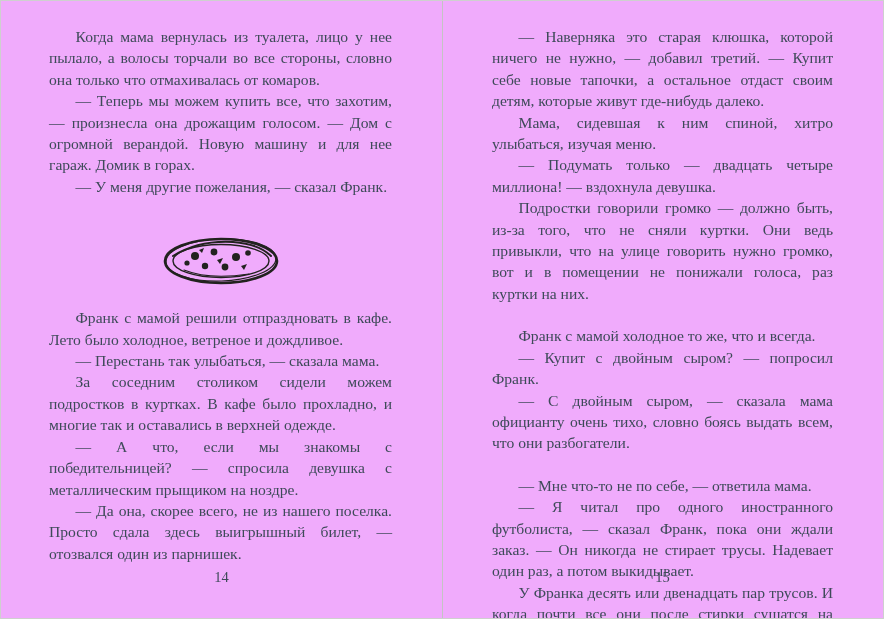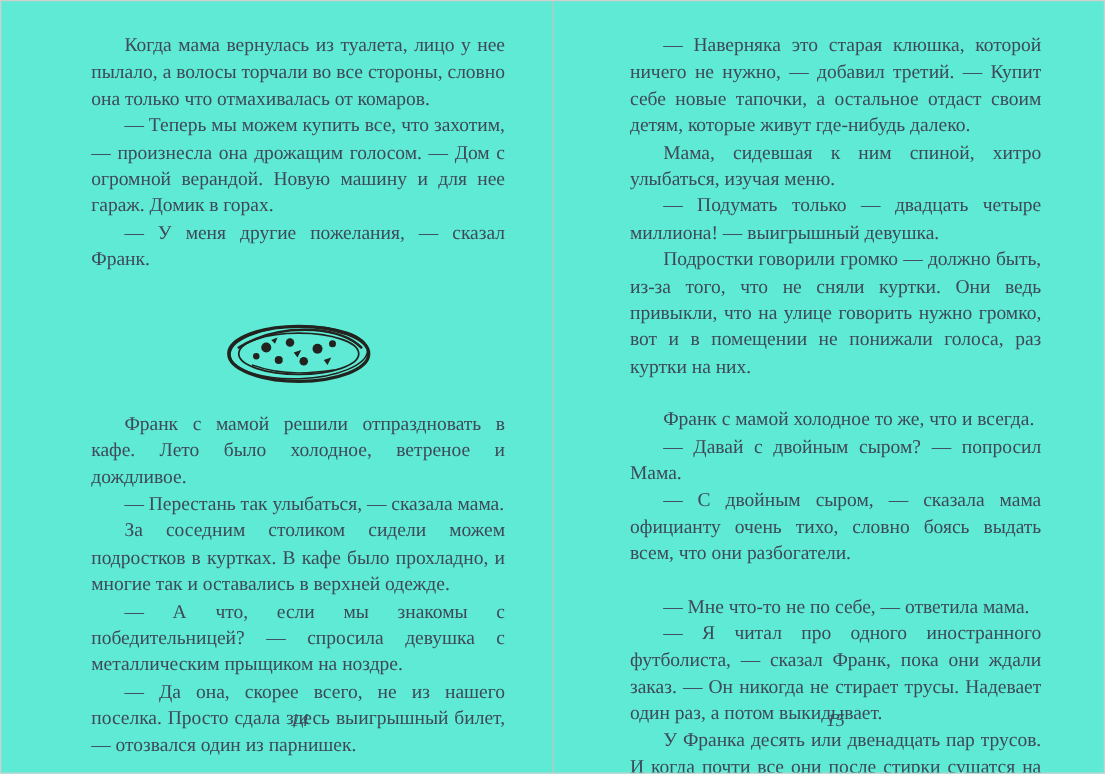--- a/index.html
+++ b/index.html
@@ -6,25 +6,24 @@
     margin: 0;
     padding: 0;
     background: #f4f4f4;
     font-family: "Liberation Serif", "DejaVu Serif", serif;
   }
   .spread {
     position: relative;
     width: 884px;
     height: 619px;
     box-sizing: border-box;
-    background: #5eead4;
+    background: #f0abfc;
     border: 1px solid #cfcfcf;
     display: flex;
     overflow: hidden;
-    padding-left: 24px;
   }
   .page {
     position: relative;
     width: 50%;
     box-sizing: border-box;
     padding: 25px 50px 0 48px;
   }
   .page.right {
     padding: 25px 50px 0 50px;
   }
@@ -56,21 +55,20 @@
     display: block;
   }
   .page-number {
     position: absolute;
     left: 0;
     right: 0;
     bottom: 32px;
     text-align: center;
     font-size: 14.5px;
     color: #3e4a59;
-    font-style: italic;
   }
 </style>
 </head>
 <body>
 
 <main class="spread">
 
   <section class="page left">
     <p>Когда мама вернулась из туалета, лицо у нее пылало, а волосы торчали во все стороны, словно она только что отмахивалась от комаров.</p>
     <p>— Теперь мы можем купить все, что захотим, — произнесла она дрожащим голосом. — Дом с огромной верандой. Новую машину и для нее гараж. Домик в горах.</p>
@@ -107,27 +105,27 @@
     <p>— Да она, скорее всего, не из нашего поселка. Просто сдала здесь выигрышный билет, — отозвался один из парнишек.</p>
 
     <div class="page-number">14</div>
   </section>
 
   <div class="divider"></div>
 
   <section class="page right">
     <p>— Наверняка это старая клюшка, которой ничего не нужно, — добавил третий. — Купит себе новые тапочки, а остальное отдаст своим детям, которые живут где-нибудь далеко.</p>
     <p>Мама, сидевшая к ним спиной, хитро улыбаться, изучая меню.</p>
-    <p>— Подумать только — двадцать четыре миллиона! — выигрышный девушка.</p>
+    <p>— Подумать только — двадцать четыре миллиона! — вздохнула девушка.</p>
     <p>Подростки говорили громко — должно быть, из-за того, что не сняли куртки. Они ведь привыкли, что на улице говорить нужно громко, вот и в помещении не понижали голоса, раз куртки на них.</p>
 
     <div class="gap"></div>
 
     <p>Франк с мамой холодное то же, что и всегда.</p>
-    <p>— Давай с двойным сыром? — попросил Мама.</p>
+    <p>— Купит с двойным сыром? — попросил Франк.</p>
     <p>— С двойным сыром, — сказала мама официанту очень тихо, словно боясь выдать всем, что они разбогатели.</p>
 
     <div class="gap"></div>
 
     <p>— Мне что-то не по себе, — ответила мама.</p>
     <p>— Я читал про одного иностранного футболиста, — сказал Франк, пока они ждали заказ. — Он никогда не стирает трусы. Надевает один раз, а потом выкидывает.</p>
     <p>У Франка десять или двенадцать пар трусов. И когда почти все они после стирки сушатся на веревке, кажется, что в доме полно мальчишек.</p>
 
     <div class="page-number">15</div>
   </section>

